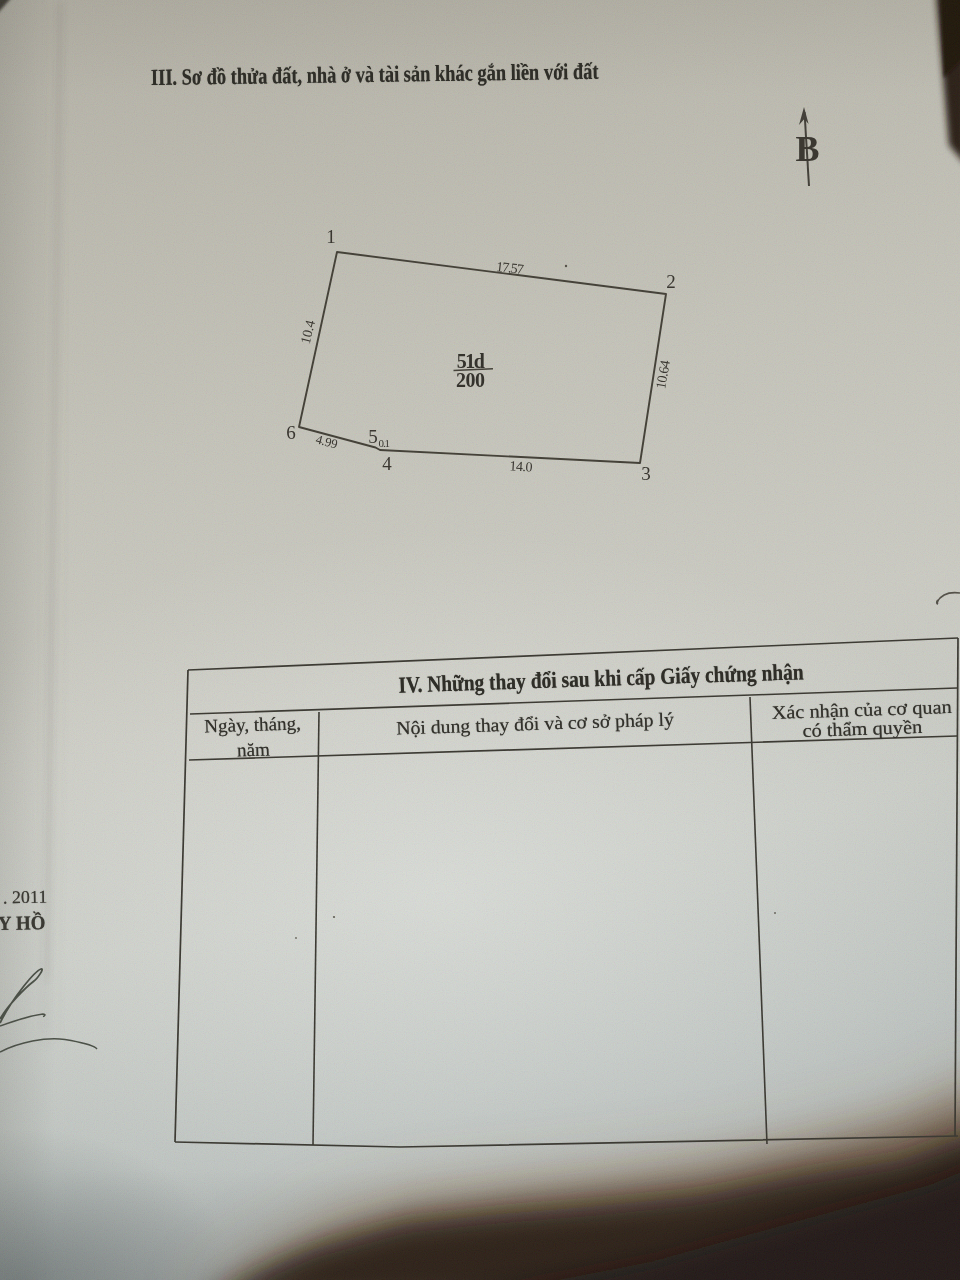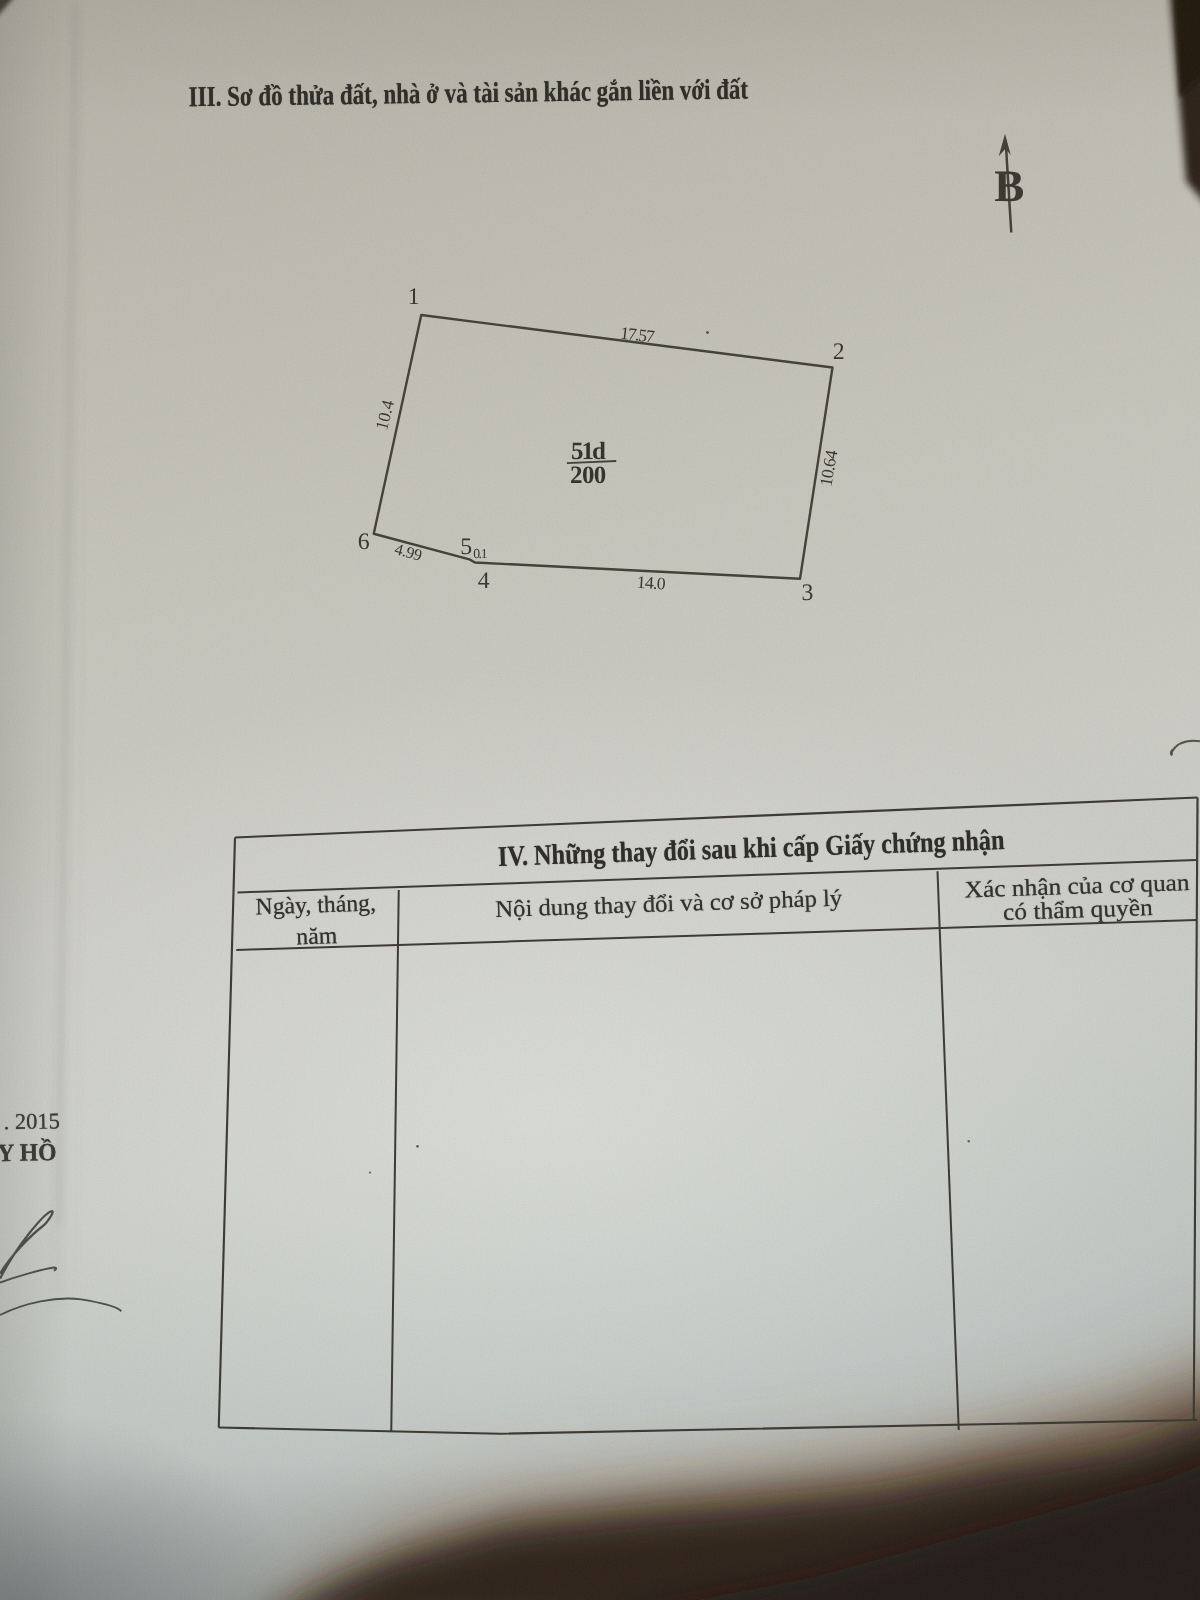--- a/index.html
+++ b/index.html
@@ -145,17 +145,17 @@
 <div class="t" style="left:151px;top:65px;font-size:23px;font-weight:bold;color:#2f2e28;transform:rotate(-0.8deg) scaleX(0.80);transform-origin:0 50%;">III. Sơ đồ thửa đất, nhà ở và tài sản khác gắn liền với đất</div>
 
 <div class="t" style="left:190px;top:666px;width:822px;text-align:center;font-size:23px;line-height:26px;font-weight:bold;color:#2f2e28;transform:rotate(-1.9deg) scaleX(0.845);">IV. Những thay đổi sau khi cấp Giấy chứng nhận</div>
 
 <div class="t" style="left:189px;top:712px;width:128px;text-align:center;font-size:19px;line-height:25px;transform:rotate(-1.9deg);">Ngày, tháng,<br>năm</div>
 
 <div class="t" style="left:320px;top:711px;width:430px;text-align:center;font-size:19px;line-height:25px;transform:rotate(-1.9deg) scaleX(1.04);">Nội dung thay đổi và cơ sở pháp lý</div>
 
 <div class="t" style="left:752px;top:700px;width:220px;text-align:center;font-size:19px;line-height:19px;transform:rotate(-1.9deg) scaleX(1.07);">Xác nhận của cơ quan<br>có thẩm quyền</div>
 
-<div class="t" style="left:3px;top:887px;font-size:18px;transform:rotate(-1deg);color:#3b3a34;">. 2015</div>
+<div class="t" style="left:3px;top:887px;font-size:18px;transform:rotate(-1deg);color:#3b3a34;">. 2011</div>
 
 <div class="t" style="left:-2px;top:912px;font-size:20px;font-weight:bold;transform:rotate(-1deg) scaleX(0.95);transform-origin:0 50%;color:#3b3a34;">Y HỒ</div>
 
 </div>
 
 </body></html>

